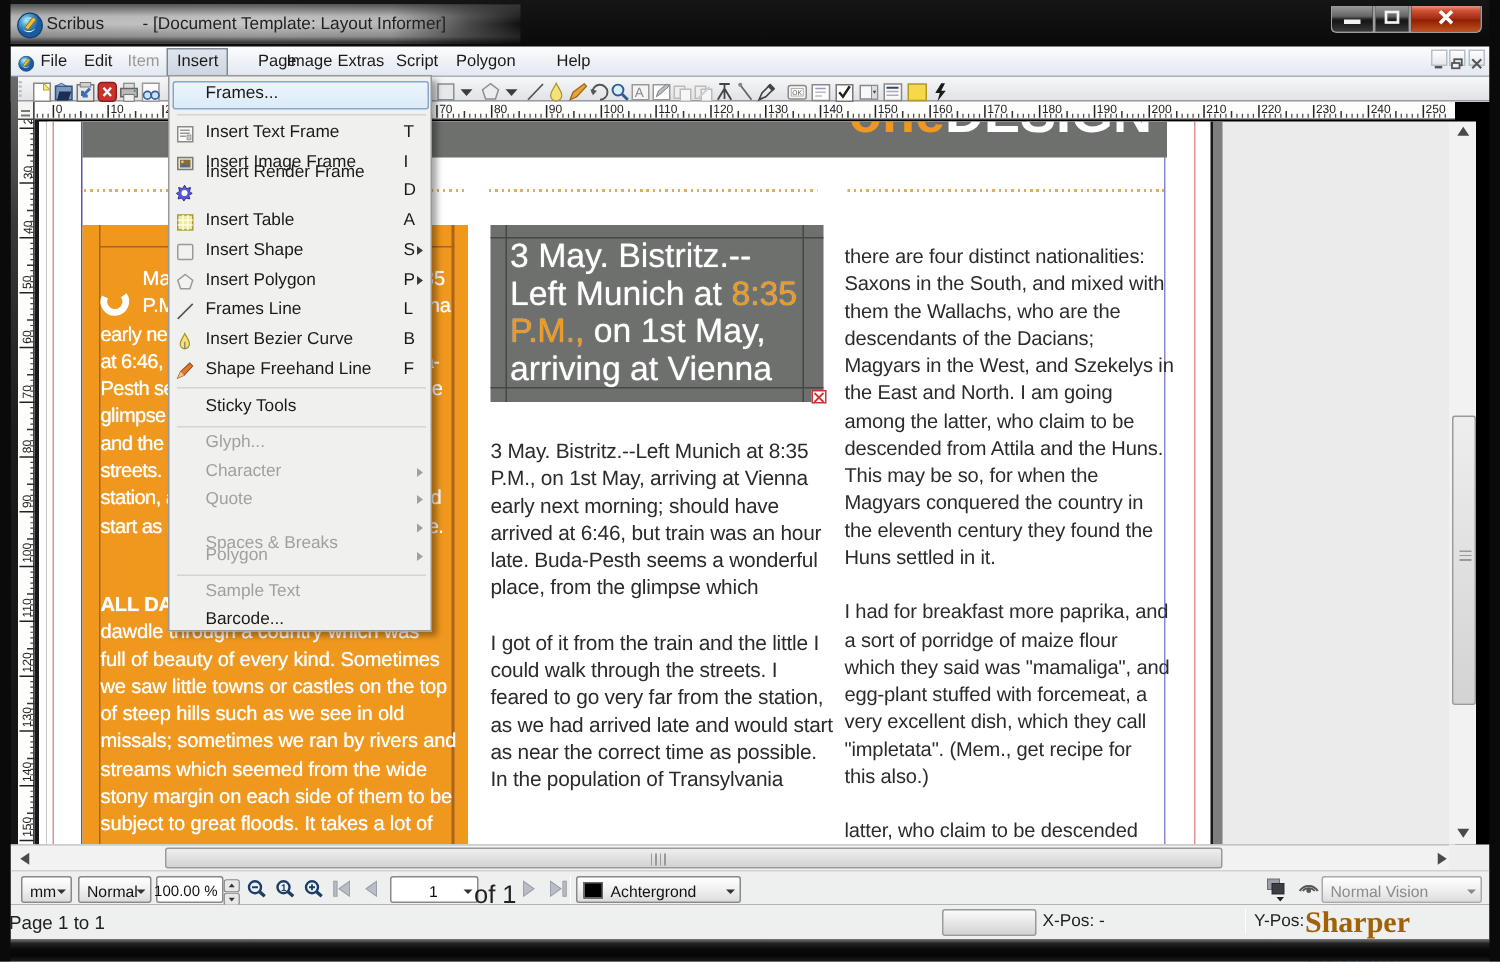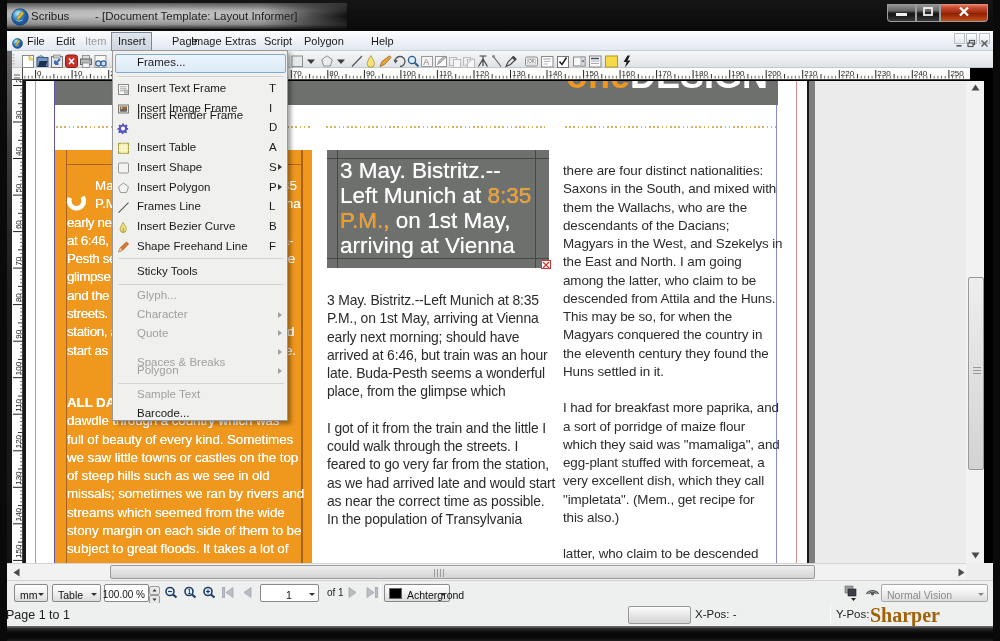--- a/index.html
+++ b/index.html
@@ -793,21 +793,21 @@
 </div>
 <div class="abs" id="sbcorner"></div>
 
 <div class="abs" id="statusbar"></div>
 <div class="abs" style="left:380px;top:583px;width:1px;height:19px;background:#c2c5c4;border-right:1px solid #fff"></div>
 <div class="abs combo" style="left:14px;top:584px;width:34px">
     <span class="lbl">mm</span>
     <span class="arr"></span>
   </div>
 <div class="abs combo" style="left:52px;top:584px;width:49px">
-    <span class="lbl">Table</span>
+    <span class="lbl">Normal</span>
     <span class="arr"></span>
   </div>
 <div class="abs combo" style="left:104px;top:584px;width:45px;background:#fff">
     <span class="lbl" style="left:auto;right:3px;font-size:10px">100.00 %</span>
   </div>
 <svg width="986" height="23" style="position:absolute;left:7px;top:580px;z-index:5">
     <g transform="translate(142,6)">
       <rect x="0.5" y="0.5" width="10" height="8" rx="1.5" fill="#e8e8e8" stroke="#888" stroke-width="0.8"></rect>
       <path d="M3.5 5.5 L7.5 5.5 L5.5 3 Z" fill="#333"></path>
       <rect x="0.5" y="9.5" width="10" height="8" rx="1.5" fill="#e8e8e8" stroke="#888" stroke-width="0.8"></rect>
@@ -852,22 +852,22 @@
       <path d="M0.5 7 C3 2.5 10 2.5 12.5 7" fill="none" stroke="#555" stroke-width="1.4"></path>
       <path d="M2.5 7 C4.5 4.5 8.5 4.5 10.5 7" fill="none" stroke="#555" stroke-width="1.1"></path>
       <circle cx="6.5" cy="6.8" r="1.6" fill="#555"></circle>
     </g>
   </svg>
 
 <div class="abs combo" style="left:260px;top:584px;width:59px;background:#fff">
     <span class="lbl" style="left:25px">1</span>
     <span class="arr"></span>
   </div>
-<div class="abs" style="left:327px;top:587px;font-size:10px;color:#222">of 1</div>
-<div class="abs combo" style="left:384px;top:584px;width:66px">
+<div class="abs" style="left:316px;top:587px;font-size:17px;color:#222">of 1</div>
+<div class="abs combo" style="left:384px;top:584px;width:110px">
     <span style="position:absolute;left:4px;top:3px;width:13px;height:11px;background:#000;border:1px solid #666"></span>
     <span class="lbl" style="left:22px">Achtergrond</span>
     <span class="arr"></span>
   </div>
 
 <div class="abs combo" style="left:881px;top:584px;width:107px;border-color:#aaa">
     <span class="lbl gr">Normal Vision</span>
     <span class="arr" style="border-top-color:#888"></span>
   </div>
 

